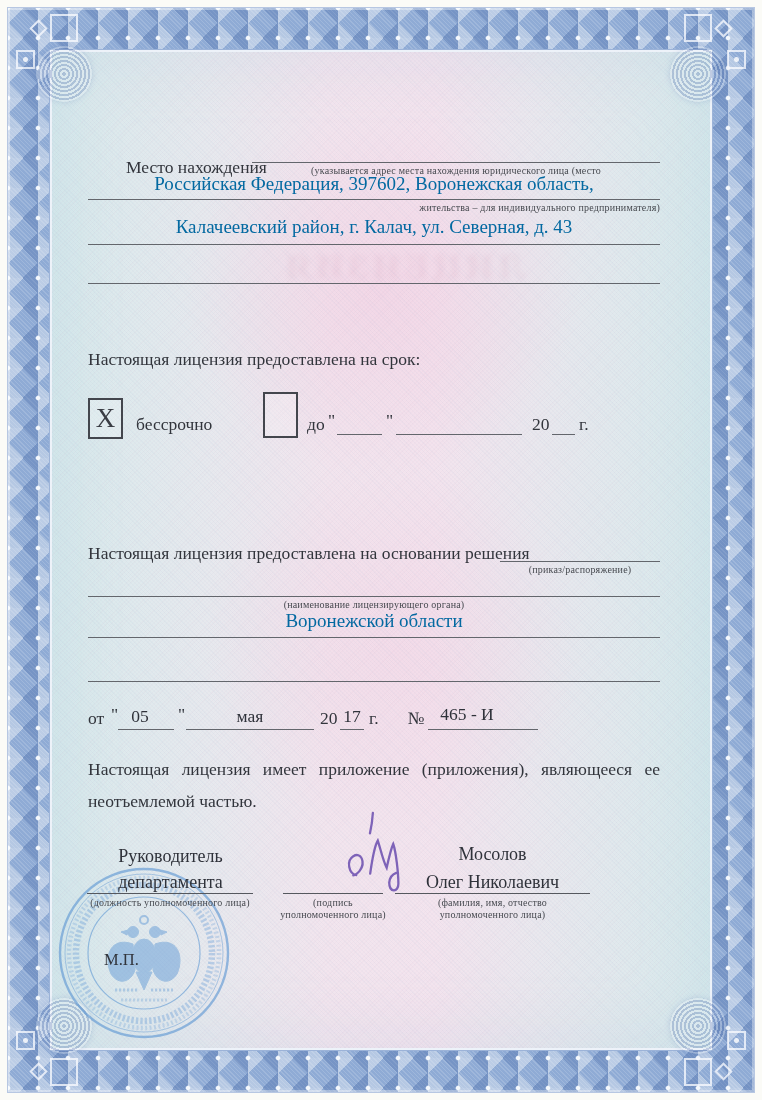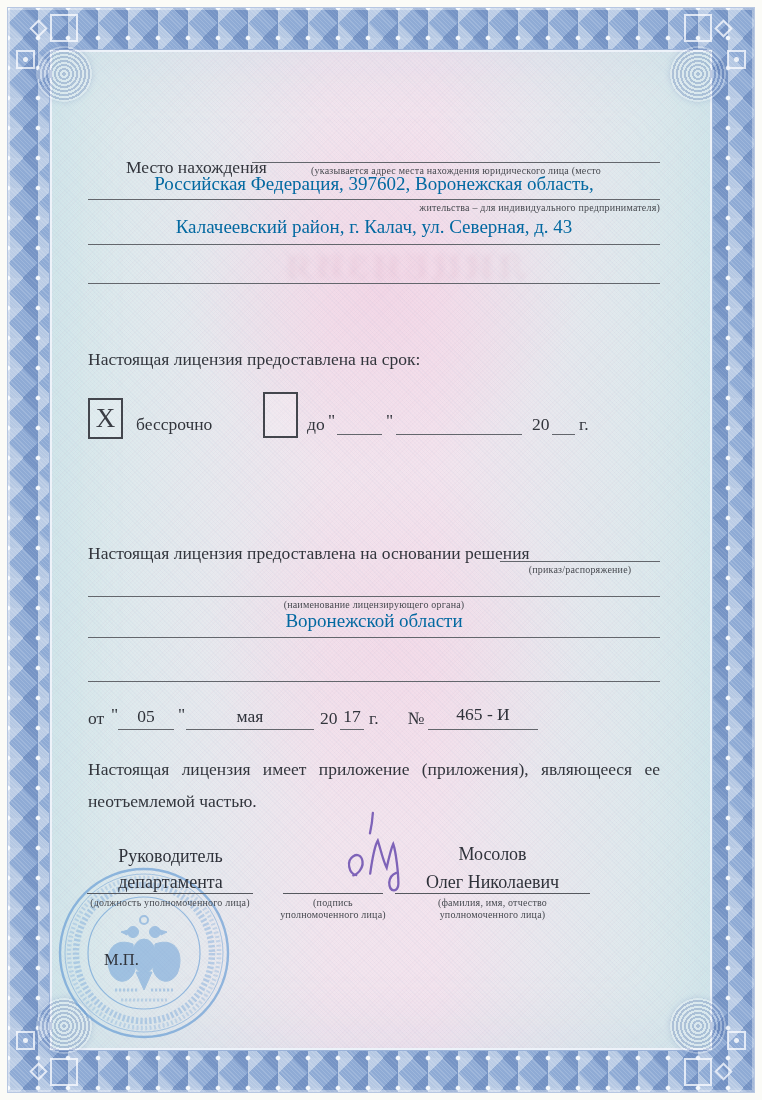--- a/index.html
+++ b/index.html
@@ -151,31 +151,31 @@
     <div class="rule" style="left:88px;top:596px;width:572px;"></div>
     <div class="caption" style="left:88px;top:599px;width:572px;">(наименование лицензирующего органа)</div>
 
     <div class="value" style="left:88px;top:610px;width:572px;">Воронежской области</div>
     <div class="rule" style="left:88px;top:637px;width:572px;"></div>
 
     <div class="rule" style="left:88px;top:681px;width:572px;"></div>
 
     <div class="text" style="left:88px;top:708px;">от</div>
     <div class="text" style="left:111px;top:704px;">"</div>
-    <div class="fillv" style="left:118px;top:706px;width:56px;">05</div>
+    <div class="fillv" style="left:112px;top:706px;width:56px;">05</div>
     <div class="rule" style="left:118px;top:729px;width:56px;"></div>
     <div class="text" style="left:178px;top:704px;">"</div>
     <div class="fillv" style="left:186px;top:706px;width:128px;">мая</div>
     <div class="rule" style="left:186px;top:729px;width:128px;"></div>
     <div class="text" style="left:320px;top:708px;">20</div>
     <div class="fillv" style="left:340px;top:706px;width:24px;">17</div>
     <div class="rule" style="left:340px;top:729px;width:24px;"></div>
     <div class="text" style="left:369px;top:708px;">г.</div>
     <div class="text" style="left:408px;top:708px;">№</div>
-    <div class="fillv" style="left:428px;top:704px;width:110px;">465 - И</div>
+    <div class="fillv" style="left:412px;top:704px;width:110px;">465 - И</div>
     <div class="rule" style="left:428px;top:729px;width:110px;"></div>
 
     <div class="text just" style="left:88px;top:759px;width:572px;">Настоящая лицензия имеет приложение (приложения), являющееся ее</div>
     <div class="text" style="left:88px;top:791px;">неотъемлемой частью.</div>
 
     <svg class="seal" style="left:55px;top:864px;" width="178" height="178" viewBox="0 0 178 178">
       <g fill="none" stroke="#5d97d3">
         <circle cx="89" cy="89" r="84" stroke-width="2.4" opacity=".75"></circle>
         <circle cx="89" cy="89" r="79" stroke-width=".9" opacity=".6"></circle>
         <circle cx="89" cy="89" r="56" stroke-width="1.2" opacity=".7"></circle>

